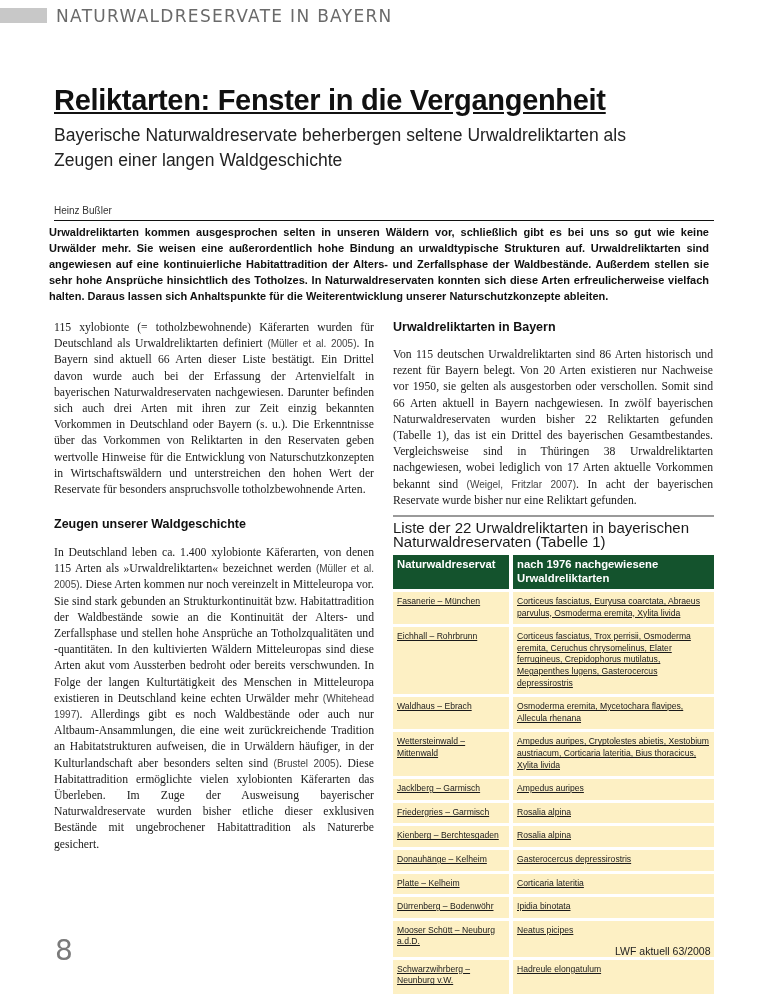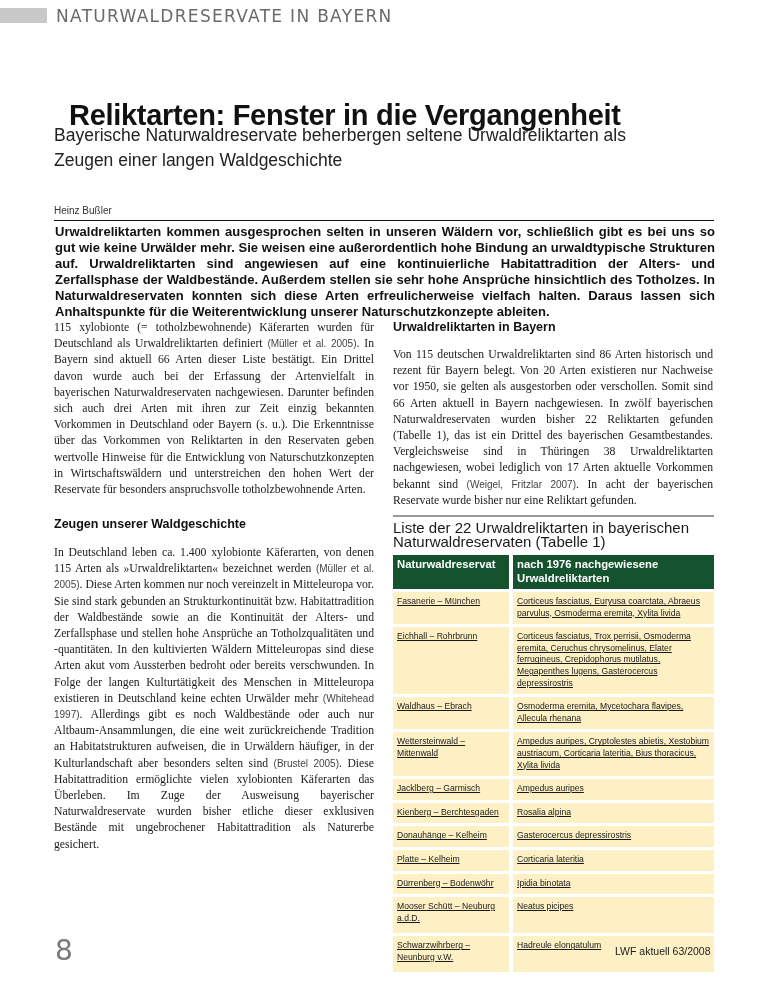--- a/index.html
+++ b/index.html
@@ -3,21 +3,21 @@
 <meta charset="utf-8">
 <style>
   html, body { margin: 0; padding: 0; background: #ffffff; }
   body { width: 768px; height: 994px; position: relative; overflow: hidden; color: #1a1a1a; }
   .header-bar { position: absolute; left: 0; top: 8px; width: 47px; height: 15px; background: #c8c8c8; }
   .header-kicker { position: absolute; left: 56px; top: 6px; font-family: "DejaVu Sans", sans-serif; font-size: 17px; letter-spacing: 1.3px; color: #6a6a6a; font-weight: normal; white-space: nowrap; }
   .title { position: absolute; left: 54px; top: 84px; font-family: "Liberation Sans", sans-serif; font-weight: bold; font-size: 29px; color: #111; letter-spacing: -0.3px; white-space: nowrap; }
   .subtitle { position: absolute; left: 54px; top: 123px; width: 620px; font-family: "Liberation Sans", sans-serif; font-size: 17.5px; line-height: 25px; color: #222; }
   .author { position: absolute; left: 54px; top: 205px; font-family: "Liberation Sans", sans-serif; font-size: 10px; color: #333; }
   .author-rule { position: absolute; left: 54px; top: 220px; width: 660px; height: 0; border-top: 1.5px solid #111; }
-  .abstract { position: absolute; left: 55px; top: 224px; width: 660px; font-family: "Liberation Sans", sans-serif; font-weight: bold; font-size: 13px; line-height: 16px; color: #111; text-align: justify; }
+  .abstract { position: absolute; left: 49px; top: 224px; width: 660px; font-family: "Liberation Sans", sans-serif; font-weight: bold; font-size: 11px; line-height: 16px; color: #111; text-align: justify; }
   .col { position: absolute; font-family: "Liberation Serif", serif; font-size: 11.7px; line-height: 16.2px; color: #1a1a1a; text-align: justify; hyphens: manual; }
   .col-left { left: 54px; top: 319px; width: 320px; }
   .col-right { left: 393px; top: 319px; width: 320px; }
   .col p { margin: 0; }
   .cite { font-family: "Liberation Sans", sans-serif; font-size: 10px; color: #444; }
   .section-heading { font-family: "Liberation Sans", sans-serif; font-weight: bold; font-size: 12.5px; color: #111; margin: 0; line-height: 16px; text-align: right; }
   .h-left { position: absolute; left: 54px; top: 516px; }
   .h-right { position: absolute; left: 393px; top: 319px; }
   .col-left.p1 { top: 320px; }
   .col-left.p2 { top: 545px; }
@@ -34,21 +34,21 @@
 
   .page-number { position: absolute; left: 55px; top: 934px; font-family: "DejaVu Sans", sans-serif; font-size: 28px; color: #7a7a7a; font-weight: normal; }
   .footer { position: absolute; left: 615px; top: 945px; font-family: "Liberation Sans", sans-serif; font-size: 10.5px; color: #222; }
 </style>
 </head>
 <body>
 
 <div class="header-bar"></div>
 <div class="header-kicker">NATURWALDRESERVATE IN BAYERN</div>
 
-<h1 class="title" style="margin:15px;">Reliktarten: Fenster in die Vergangenheit</h1>
+<h1 class="title" style="margin:0;text-decoration:underline;">Reliktarten: Fenster in die Vergangenheit</h1>
 <div class="subtitle">Bayerische Naturwaldreservate beherbergen seltene Urwaldreliktarten als Zeugen einer langen Waldgeschichte</div>
 
 <div class="author">Heinz Bußler</div>
 <div class="author-rule"></div>
 <div class="abstract">Urwaldreliktarten kommen ausgesprochen selten in unseren Wäldern vor, schließlich gibt es bei uns so gut wie keine Urwälder mehr. Sie weisen eine außerordentlich hohe Bindung an urwaldtypische Strukturen auf. Urwaldreliktarten sind angewiesen auf eine kontinuierliche Habitattradition der Alters- und Zerfallsphase der Waldbestände. Außerdem stellen sie sehr hohe Ansprüche hinsichtlich des Totholzes. In Naturwaldreservaten konnten sich diese Arten erfreulicherweise vielfach halten. Daraus lassen sich Anhaltspunkte für die Weiterentwicklung unserer Naturschutzkonzepte ableiten.</div>
 
 <div class="col col-left p1">
   <p>
     <span>115 xylobionte (= totholzbewohnende) Käferarten wurden für Deutschland als Urwaldreliktarten definiert </span><span class="cite">(Müller et al. 2005)</span><span>. In Bayern sind aktuell 66 Arten dieser Liste bestätigt. Ein Drittel davon wurde auch bei der Erfassung der Artenvielfalt in bayerischen Naturwaldreservaten nachgewiesen. Darunter befinden sich auch drei Arten mit ihren zur Zeit einzig bekannten Vorkommen in Deutschland oder Bayern (s. u.). Die Erkenntnisse über das Vorkommen von Reliktarten in den Reservaten geben wertvolle Hinweise für die Entwicklung von Naturschutzkonzepten in Wirtschaftswäldern und unterstreichen den hohen Wert der Reservate für besonders anspruchsvolle totholzbewohnende Arten.</span>
   </p>
@@ -93,20 +93,24 @@
         </tr>
       <tr>
           <td class="c1">Wettersteinwald – Mittenwald</td>
           <td>Ampedus auripes, Cryptolestes abietis, Xestobium austriacum, Corticaria lateritia, Bius thoracicus, Xylita livida</td>
         </tr>
       <tr>
           <td class="c1">Jacklberg – Garmisch</td>
           <td>Ampedus auripes</td>
         </tr>
       <tr>
+          <td class="c1">Friedergries – Garmisch</td>
+          <td>Rosalia alpina</td>
+        </tr>
+      <tr>
           <td class="c1">Kienberg – Berchtesgaden</td>
           <td>Rosalia alpina</td>
         </tr>
       <tr>
           <td class="c1">Donauhänge – Kelheim</td>
           <td>Gasterocercus depressirostris</td>
         </tr>
       <tr>
           <td class="c1">Platte – Kelheim</td>
           <td>Corticaria lateritia</td>

